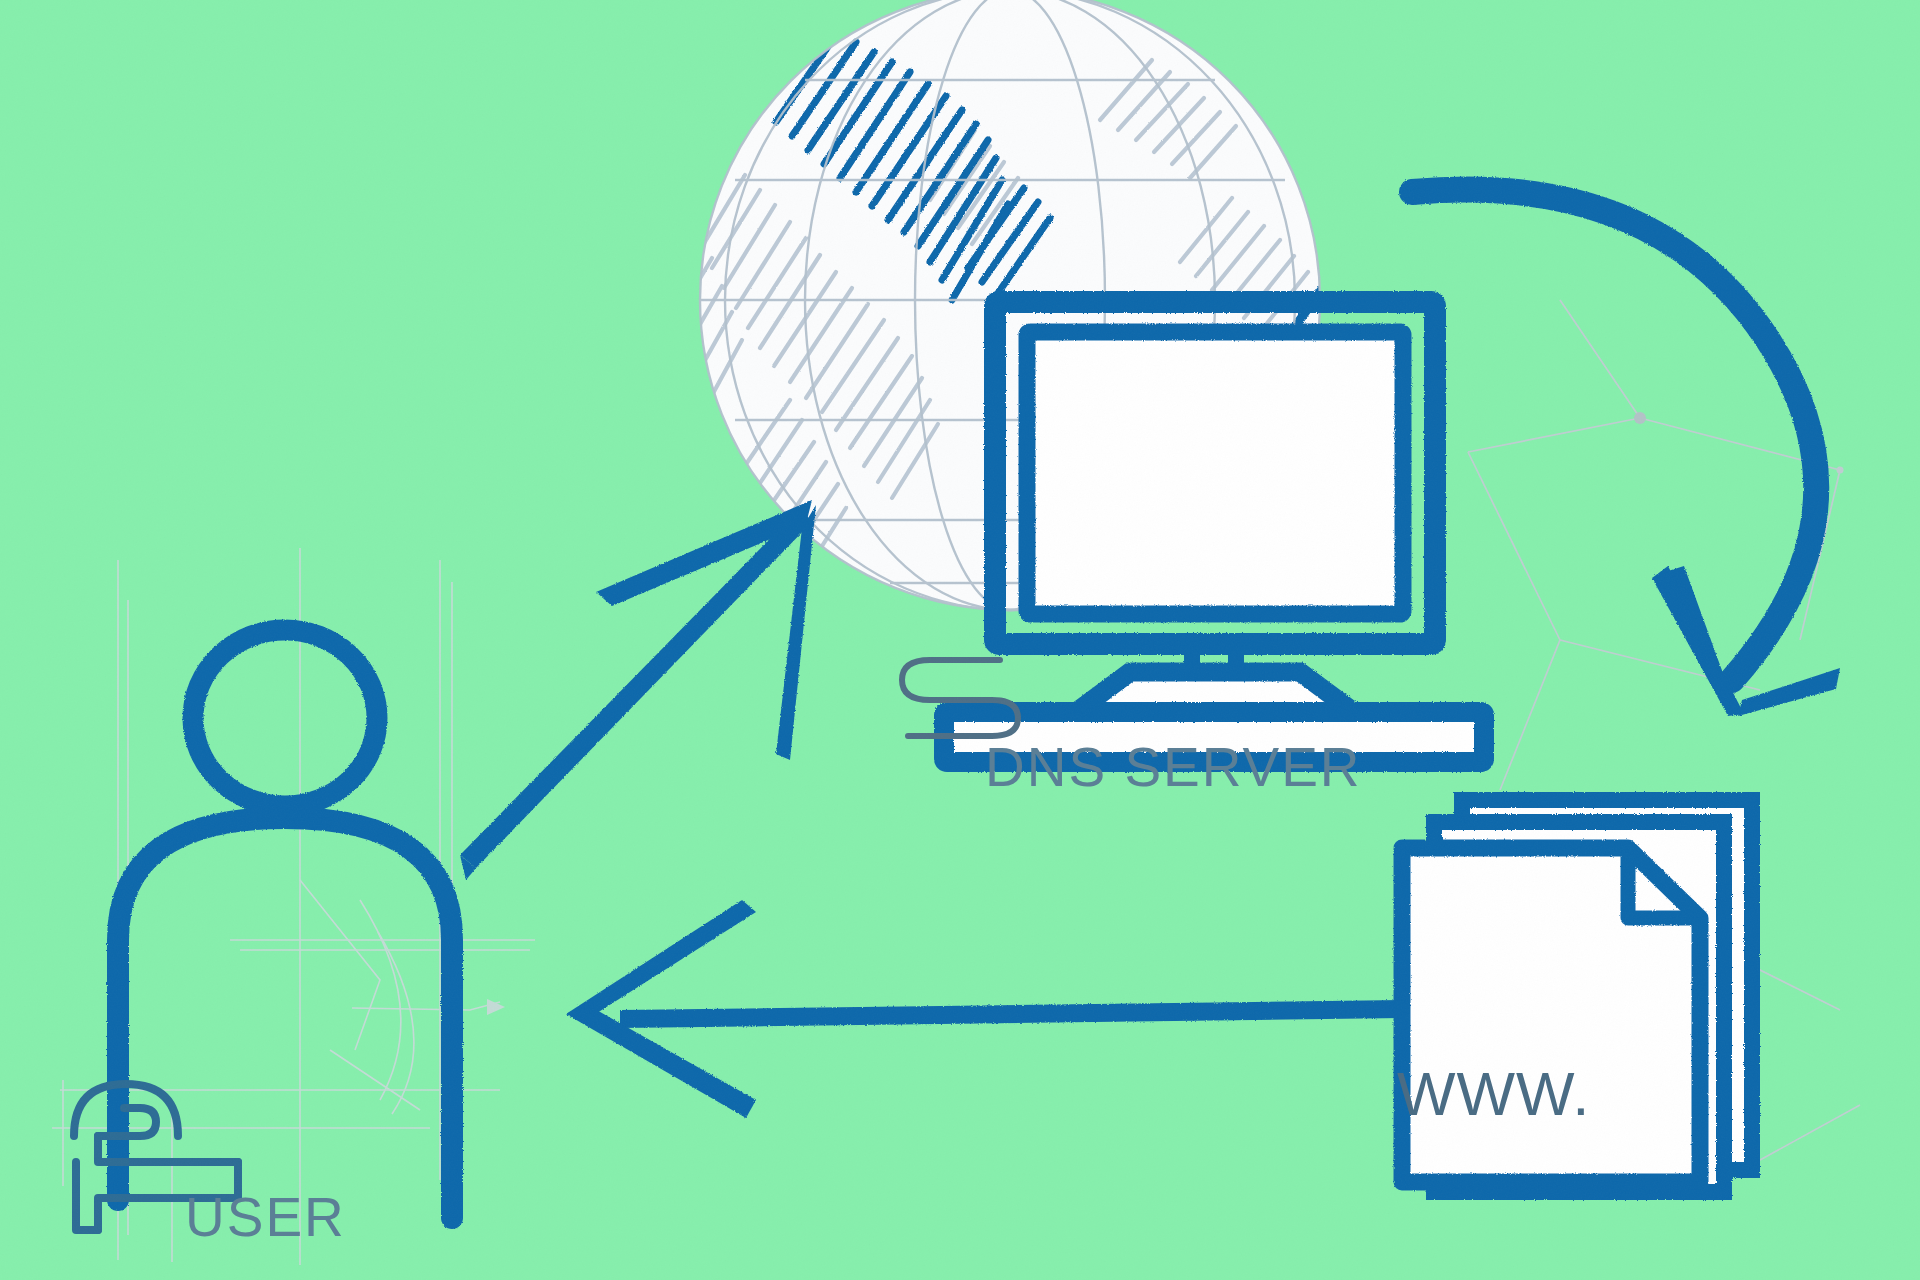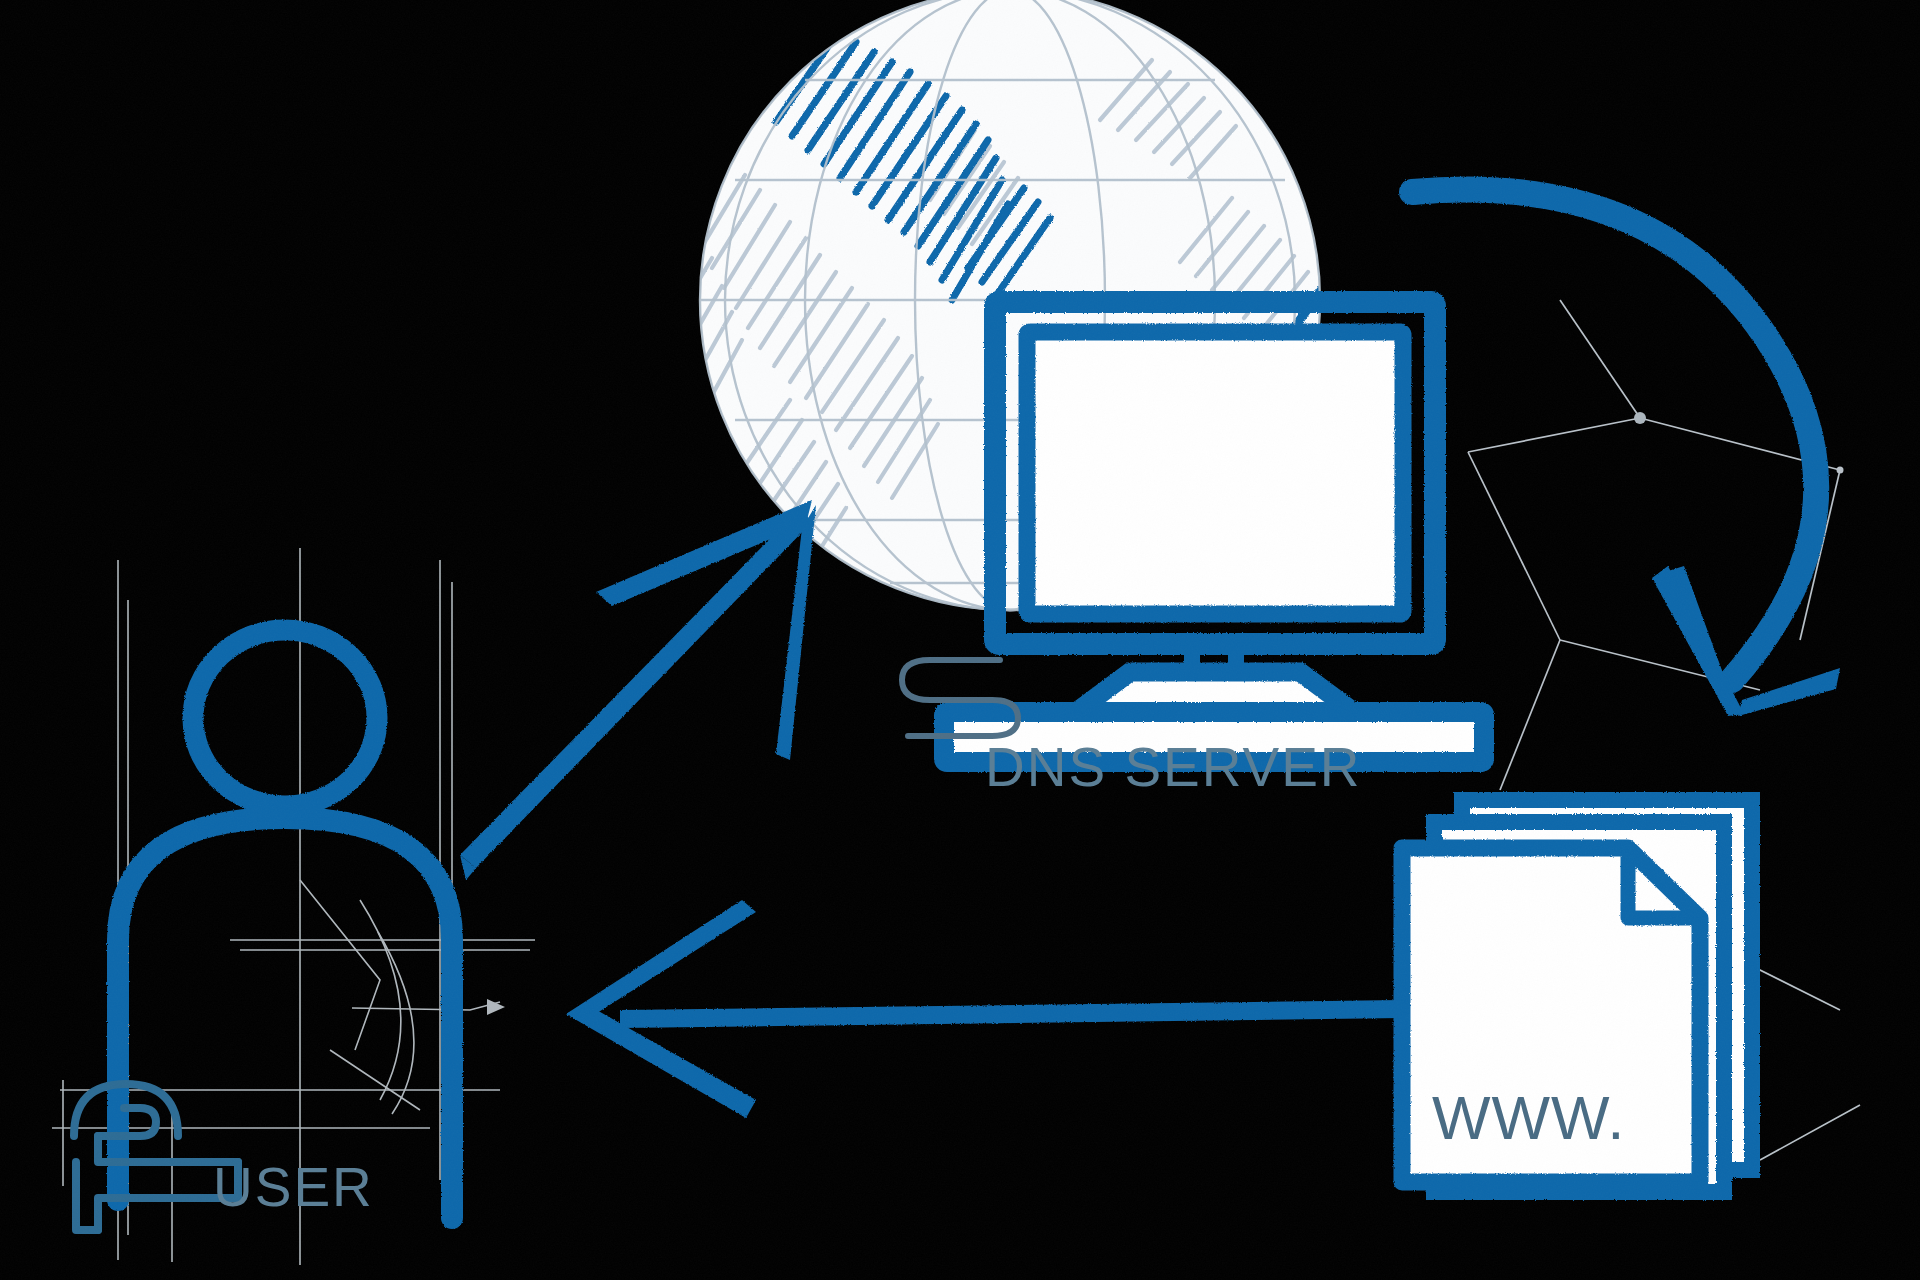--- a/index.html
+++ b/index.html
@@ -4,21 +4,21 @@
 <style>
   html, body {
     margin: 0;
     padding: 0;
     background: #ffffff;
   }
   #stage {
     position: relative;
     width: 1920px;
     height: 1280px;
-    background: #000000;
+    background: #86efac;
     overflow: hidden;
     font-family: "Liberation Sans", sans-serif;
   }
   #sketch {
     position: absolute;
     left: 0; top: 0;
     width: 1920px;
     height: 1280px;
   }
   .label {
@@ -30,40 +30,38 @@
     white-space: nowrap;
     user-select: none;
   }
   #label-dns {
     left: 985px;
     top: 735px;
     font-size: 55px;
   }
   #label-user {
     left: 185px;
-    top: 1155px;
+    top: 1185px;
     font-size: 55px;
-    margin-left: 28px;
   }
   #label-website {
     left: 1450px;
     top: 1190px;
     font-size: 55px;
   }
   #label-www {
     position: absolute;
-    left: 1432px;
+    left: 1397px;
     top: 1058px;
     font-size: 62px;
     color: #4a6c84;
     letter-spacing: 1px;
     font-family: "Liberation Sans", sans-serif;
     white-space: nowrap;
     user-select: none;
-    margin-top: 24px;
   }
 </style>
 </head>
 <body>
 
 <div id="stage">
 
   <svg id="sketch" viewBox="0 0 1920 1280">
     <defs>
 

